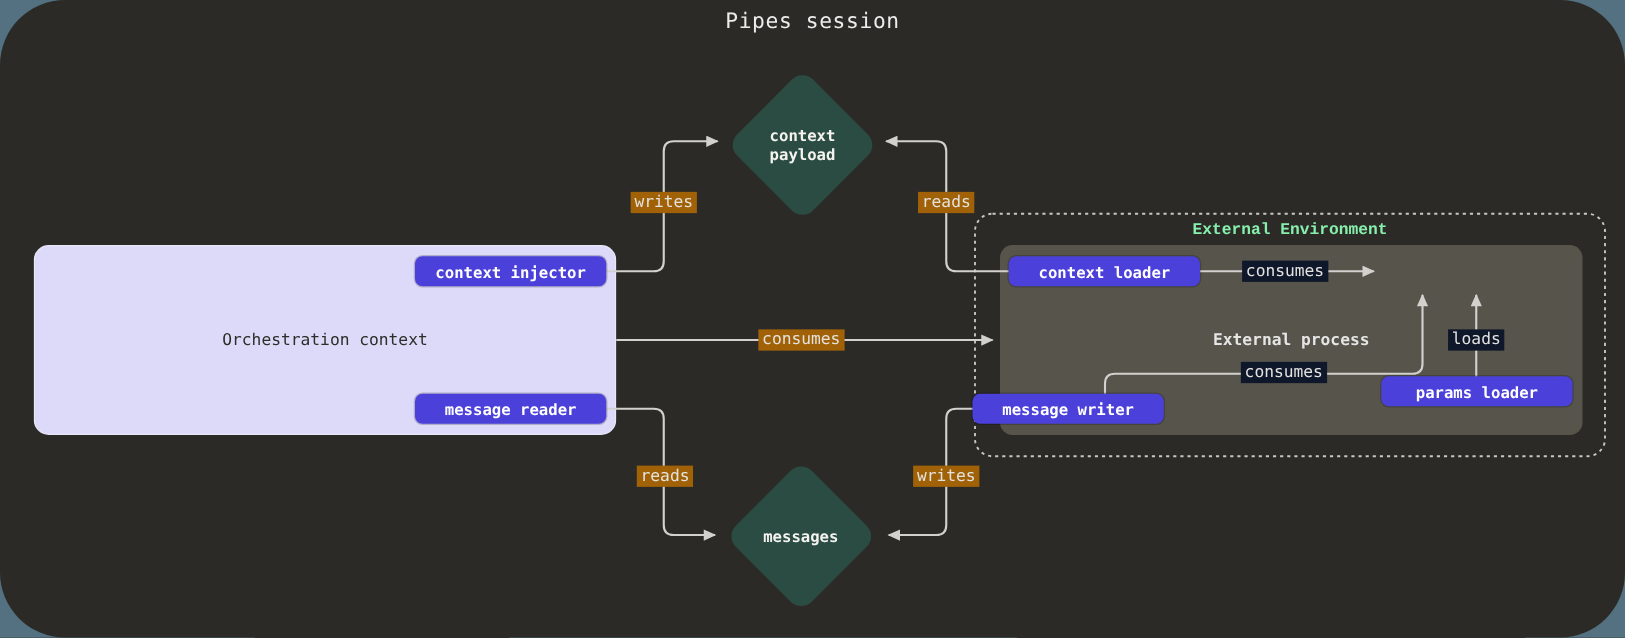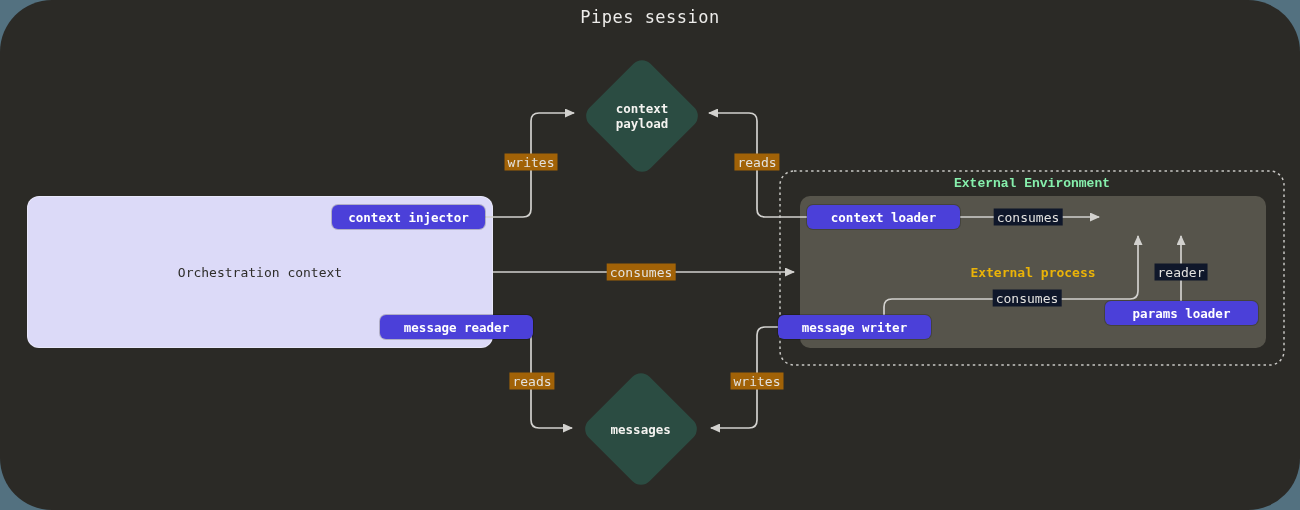--- a/index.html
+++ b/index.html
@@ -26,21 +26,21 @@
   .orch {
     left: 27px; top: 196px; width: 466px; height: 152px;
     background: #dcdaf8; border-radius: 12px;
     border: 1px solid rgba(255,255,255,0.35);
   }
   .orch .box-label { color: #2e2d2a; font-size: 13px; font-weight: 500; }
   .extproc {
     left: 800px; top: 196px; width: 466px; height: 152px;
     background: #56544b; border-radius: 10px;
   }
-  .extproc .box-label { color: #eab308; font-size: 13px; font-weight: 700; }
+  .extproc .box-label { color: #e5e5e5; font-size: 13px; font-weight: 700; }
   .edges { position: absolute; left: 0; top: 0; width: 1300px; height: 510px; }
   .envtitle {
     position: absolute; left: 780px; top: 176px; width: 504px;
     text-align: center; color: #86efac;
     font-size: 13px; font-weight: 700; font-family: Liberation Mono, monospace;
   }
   .btn {
     position: absolute; width: 153px; height: 24px;
     display: flex; align-items: center; justify-content: center;
     border-radius: 6px;
@@ -100,34 +100,34 @@
       <path d="M807,327 H765 Q757,327 757,335 V420 Q757,428 749,428 H711" marker-end="url(#arr)"></path>
       <path d="M960,217 H1099" marker-end="url(#arr)"></path>
       <path d="M884,315 V307 Q884,299 892,299 H1130 Q1138,299 1138,291 V236" marker-end="url(#arr)"></path>
       <path d="M1181,315 V236" marker-end="url(#arr)"></path>
     </g>
   </svg>
 
   <div class="envtitle">External Environment</div>
 
   <div class="btn purple" style="left:332px; top:205px;">context injector</div>
-  <div class="btn purple" style="left:332px; top:315px;margin-left:48px;">message reader</div>
+  <div class="btn purple" style="left:332px; top:315px;">message reader</div>
   <div class="btn purple" style="left:807px; top:205px;">context loader</div>
   <div class="btn purple" style="left:778px; top:315px;">message writer</div>
   <div class="btn purple" style="left:1105px; top:301px;">params loader</div>
 
   <div class="diamond" style="left:599px; top:73px;">
     <span class="dlabel">context payload</span>
   </div>
   <div class="diamond" style="left:598px; top:386px;">
     <span class="dlabel">messages</span>
   </div>
 
   <span class="elabel on-dark" style="left:531px; top:162px;">writes</span>
   <span class="elabel on-dark" style="left:757px; top:162px;">reads</span>
   <span class="elabel on-dark" style="left:641px; top:272px;">consumes</span>
   <span class="elabel on-dark" style="left:532px; top:381px;">reads</span>
   <span class="elabel on-dark" style="left:757px; top:381px;">writes</span>
   <span class="elabel on-gray" style="left:1028px; top:217px;">consumes</span>
   <span class="elabel on-gray" style="left:1027px; top:298px;">consumes</span>
-  <span class="elabel on-gray" style="left:1181px; top:272px;">reader</span>
+  <span class="elabel on-gray" style="left:1181px; top:272px;">loads</span>
 
 </div>
 
 </body></html>

